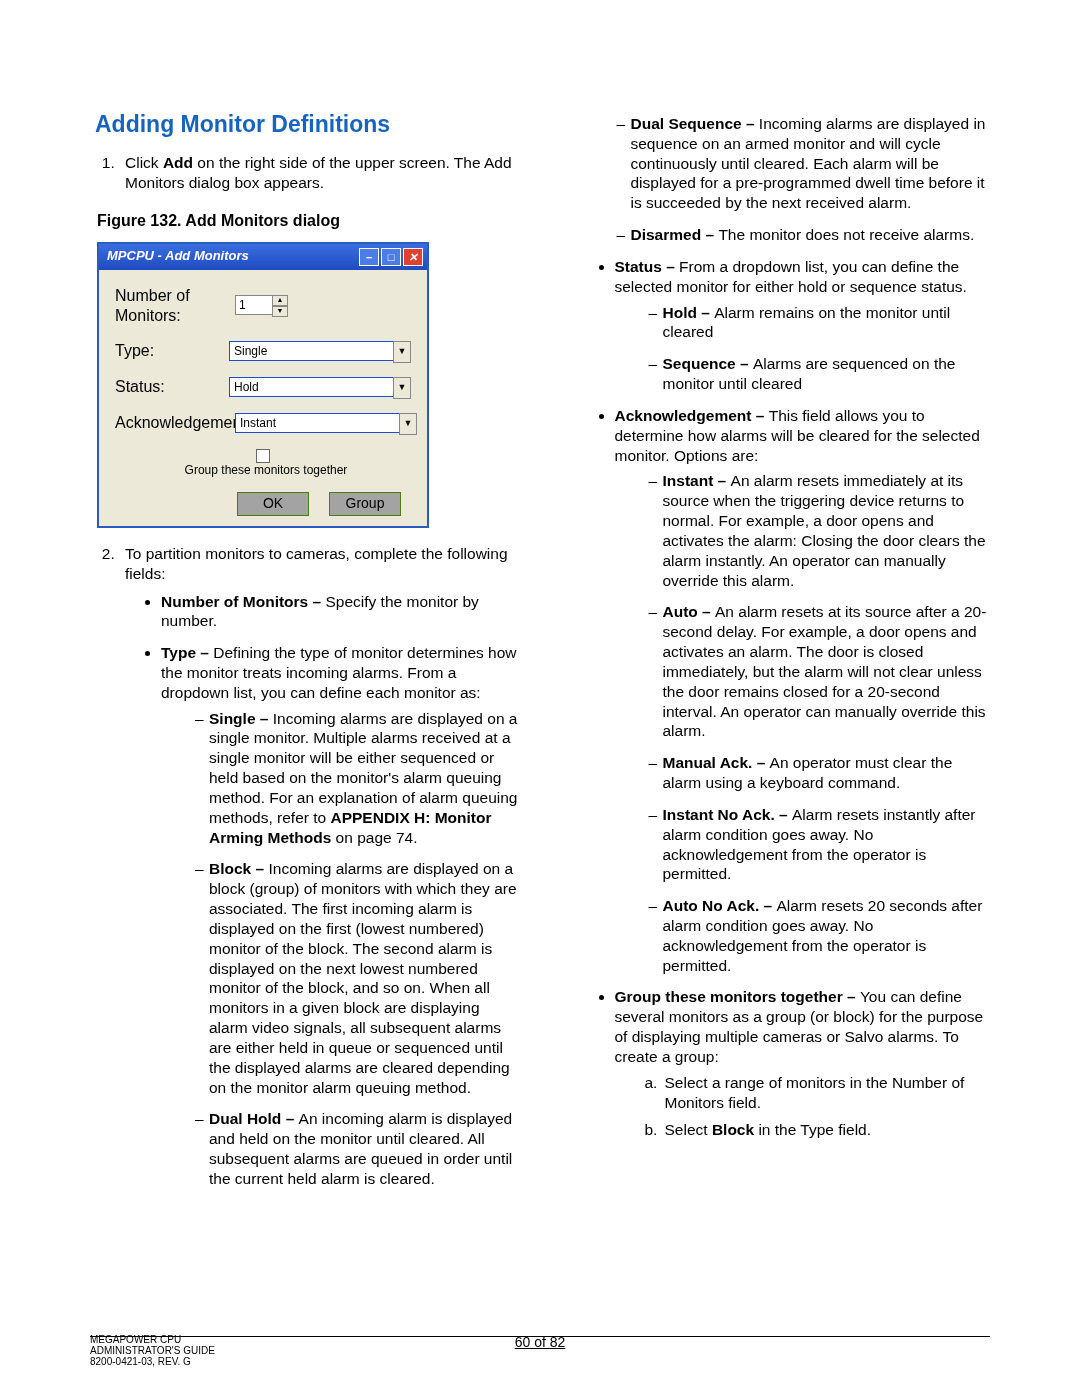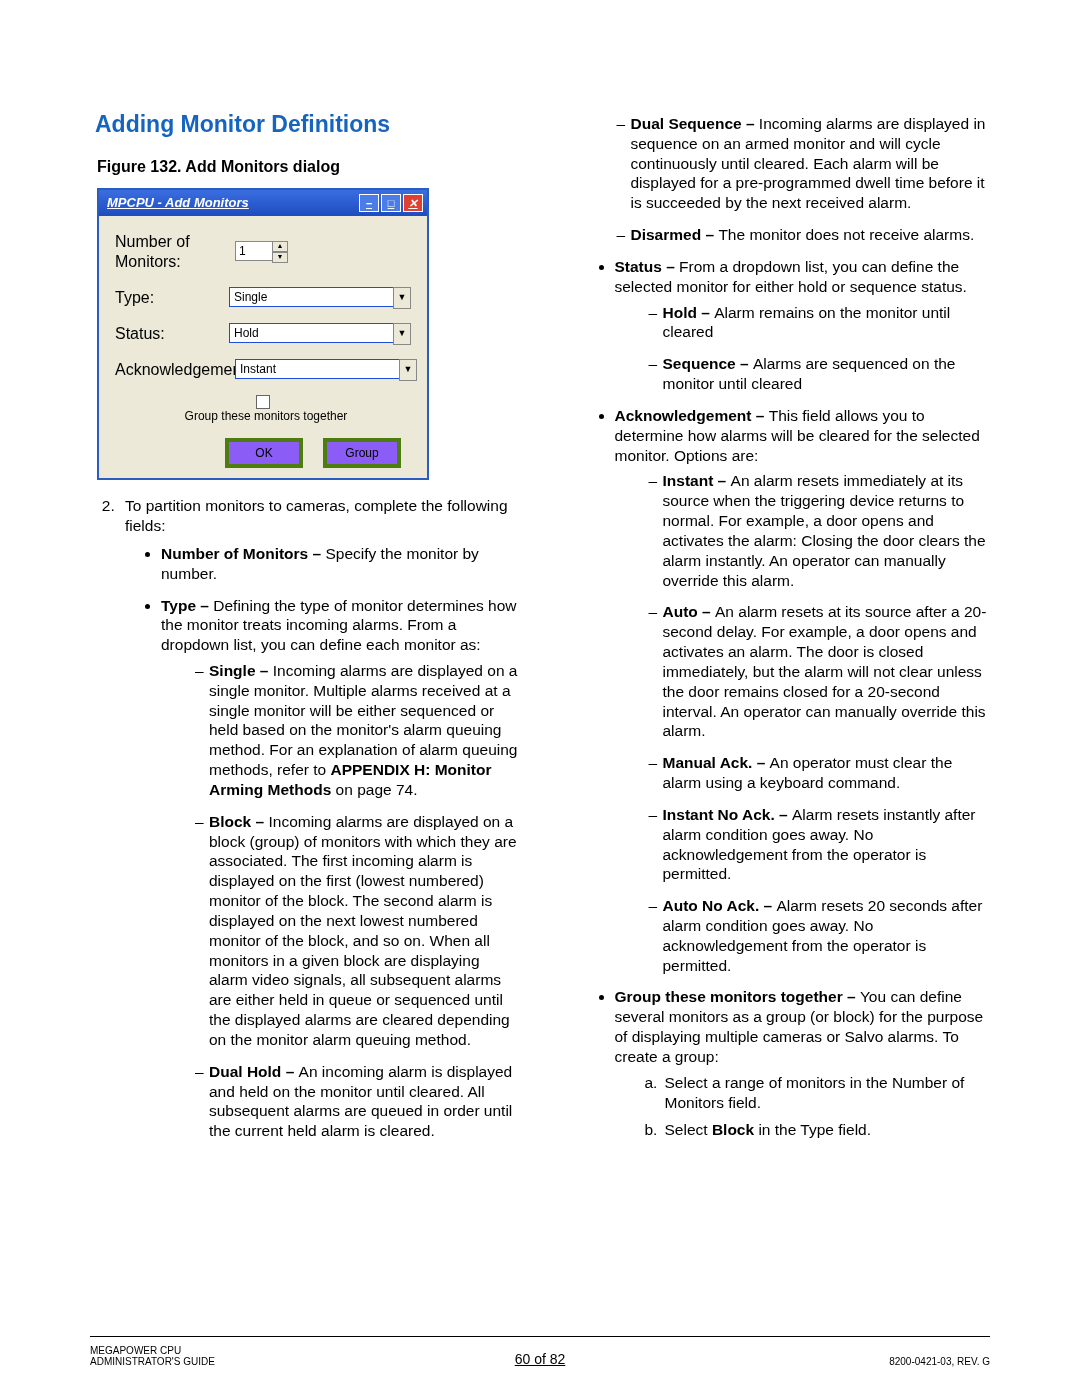--- a/index.html
+++ b/index.html
@@ -56,21 +56,20 @@
   }
   .titlebar {
     background: linear-gradient(#3a6ee0, #1e4cc0);
     color: #fff;
     display:flex;
     align-items:center;
     padding: 4px 4px 4px 8px;
     font-weight: bold;
     font-style: italic;
     font-size: 13px;
-    text-decoration: underline;
   }
   .titlebar .t-text { flex:1; }
   .titlebar .win-btn {
     width:18px; height:16px;
     margin-left:2px;
     border:1px solid #fff;
     display:flex; align-items:center; justify-content:center;
     font-size:11px; font-weight:bold;
     color:#fff;
   }
@@ -89,41 +88,46 @@
   .spin-btns div { width:14px; height:9px; border:1px solid #888; background:#ece9d8; font-size:7px; line-height:7px; text-align:center; }
   .dropdown { display:flex; }
   .dropdown input {
     flex:1; height:18px; border:1px solid #1d4ed8; padding:0 4px; font-size:12px; background:#fff;
   }
   .dd-btn { width:16px; height:20px; border:1px solid #888; background:#ece9d8; margin-left:-1px; display:flex; align-items:center; justify-content:center; font-size:9px; }
   .chk-row { display:flex; align-items:center; margin: 6px 0 14px 6px; font-size:12px;flex-direction:column;}
   .chk { width:12px; height:12px; border:1px solid #666; background:#fff; margin-right:6px; }
   .btn-row { display:flex; justify-content:flex-end; gap:20px; padding-right:10px;}
   .btn {
-    width:70px; height:22px; border:4px solid #4d7c0f; background:#8b5cf6;
-    display:flex; align-items:center; justify-content:center; font-size:12px;
+    width:70px; height:22px; border:1px solid #4d7c0f; background:#a3a3a3;
+    display:flex; align-items:center; justify-content:center; font-size:14px;
   }
   
   .footer-line { border-top:1px solid #000; position:absolute; left:90px; right:90px; bottom:60px; }
   .footer {
     position:absolute; left:90px; right:90px; bottom:30px;
-    display:flex; justify-content:space-between; align-items:flex-end;
-    font-size:10px; color:#000;
+    display:flex; justify-content:space-between; 
+    font-size:10px; color:#000;flex-direction:column;
   }
   .footer .center { position:absolute; left:0; right:0; text-align:center; font-size:14px;text-decoration:underline; }
 </style>
 </head>
 <body>
 
 <div class="page">
   <div class="columns">
 
     <div class="col">
       <h1 class="section-title">Adding Monitor Definitions</h1>
 
+      <ol class="top-list">
+        <li>
+          <span>Click </span><span class="b">Add</span><span> on the right side of the upper screen. The Add Monitors dialog box appears.</span>
+        </li>
+      </ol>
 
       <div class="figcap">Figure 132. Add Monitors dialog</div>
 
       <div class="dialog-shell">
         <div class="titlebar">
           <span class="t-text">MPCPU - Add Monitors</span>
           <div class="win-btn win-other">–</div>
           <div class="win-btn win-other">□</div>
           <div class="win-btn win-close">✕</div>
         </div>

